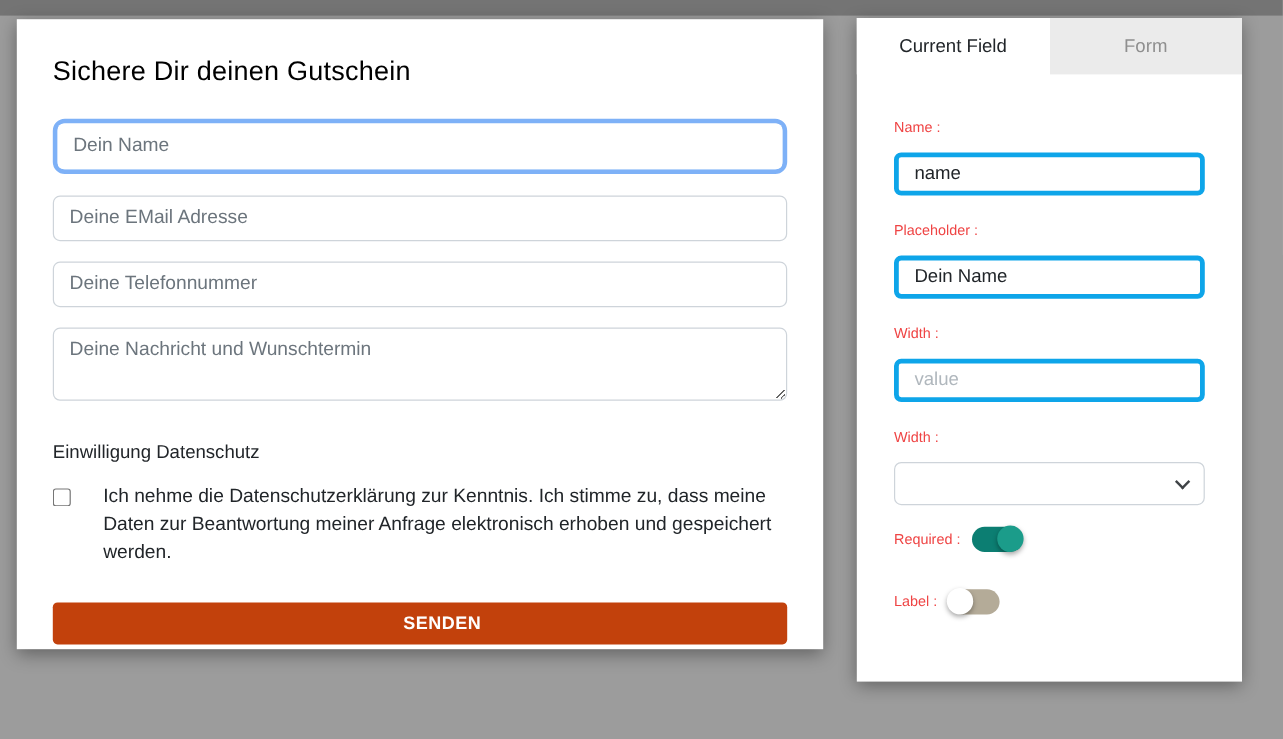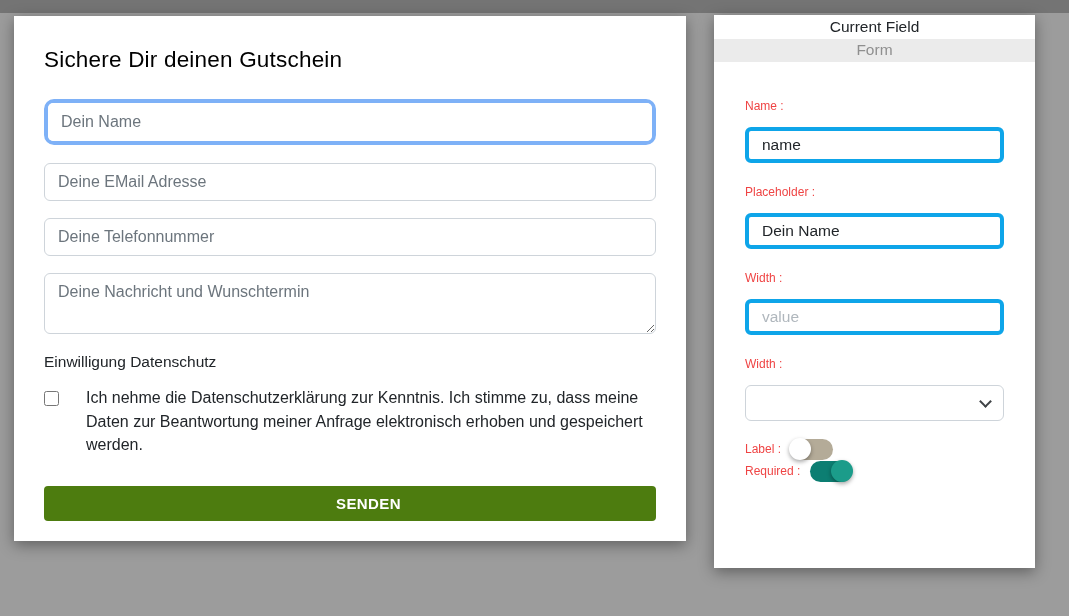--- a/index.html
+++ b/index.html
@@ -60,21 +60,21 @@
     width: 100%;
     height: 61px;
     border: 1px solid #ced4da;
     border-radius: 6px;
     padding: 9px 13px;
     font-family: "Liberation Sans", sans-serif;
     font-size: 16px;
     color: #212529;
     resize: both;
     outline: none;
-    margin-bottom: 19px;
+    margin-bottom: 35px;
   }
   .msg-textarea::placeholder { color: #6c757d; opacity: 1; }
   .consent-heading {
     font-size: 15.5px;
     color: #212529;
     margin-bottom: 15px;
   }
   .consent-row {
     display: flex;
     align-items: flex-start;
@@ -89,39 +89,39 @@
   .consent-text {
     font-size: 16px;
     line-height: 23.5px;
     color: #212529;
   }
   .send-button {
     display: block;
     width: 100%;
     height: 35px;
     margin-top: 29px;
-    background: #4d7c0f;
+    background: #c2410c;
     border: none;
     border-radius: 4px;
     color: #ffffff;
     font-family: "Liberation Sans", sans-serif;
     font-size: 15px;
     font-weight: bold;
     letter-spacing: 0.4px;
     cursor: pointer;
     padding-left: 37px;
   }
   
   .editor-panel {
     position: absolute; left: 714px; top: 15px;
     width: 321px; height: 553px;
     background: #ffffff;
     box-shadow: 0 4px 14px rgba(0,0,0,0.38);
   }
-  .tab-bar { display: flex; height: 47px; flex-direction: column; }
+  .tab-bar { display: flex; height: 47px; }
   .tab {
     flex: 1 1 0;
     display: flex; align-items: center; justify-content: center;
     font-size: 15.5px;
     cursor: pointer;
   }
   .tab.active { background: #ffffff; color: #212529; }
   .tab.inactive { background: #ebebeb; color: #8f8f8f; }
   .editor-content { padding: 36px 31px 0 31px; }
   .ep-label {
@@ -240,27 +240,27 @@
 
     <div class="ep-label">Width :</div>
     <input type="text" class="ep-input" placeholder="value" style="">
 
     <div class="ep-label">Width :</div>
     <div class="select-wrap">
       <select class="ep-select"></select>
       <span class="chevron"></span>
     </div>
 
+    <div class="toggle-row first">
+      <div class="ep-label">Required :</div>
+      <div class="toggle on">
+        <div class="knob"></div>
+      </div>
+    </div>
+
     <div class="toggle-row">
       <div class="ep-label">Label :</div>
       <div class="toggle off">
         <div class="knob"></div>
       </div>
     </div>
-
-    <div class="toggle-row first">
-      <div class="ep-label">Required :</div>
-      <div class="toggle on">
-        <div class="knob"></div>
-      </div>
-    </div>
   </div>
 </div>
 
 </body></html>

